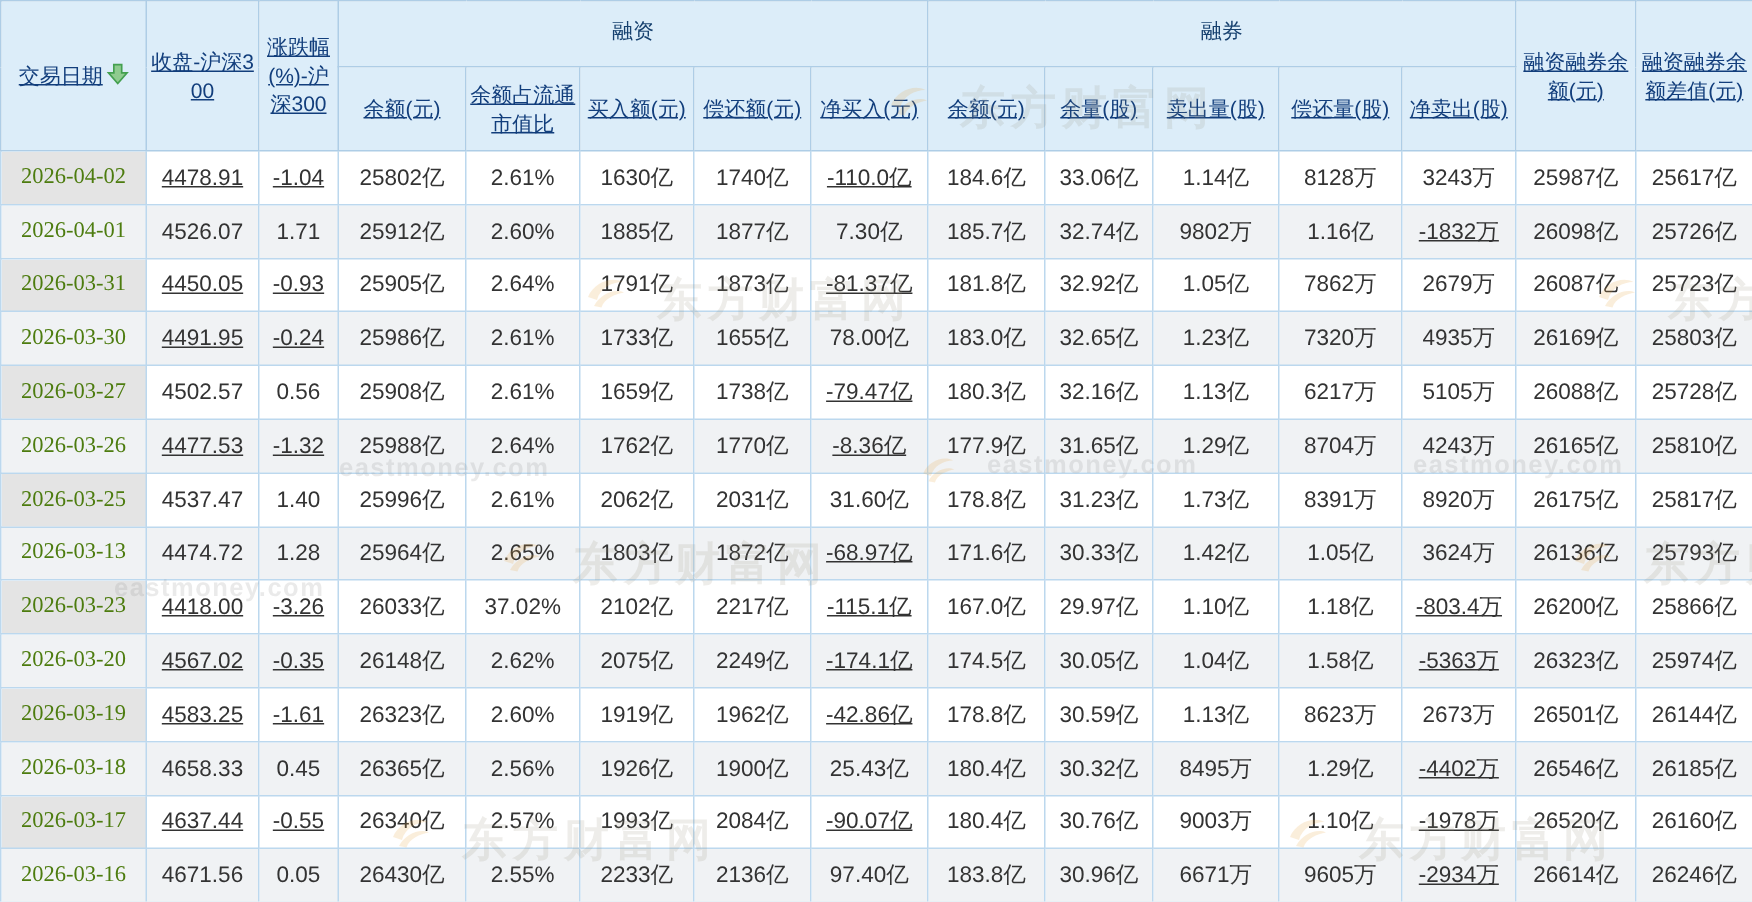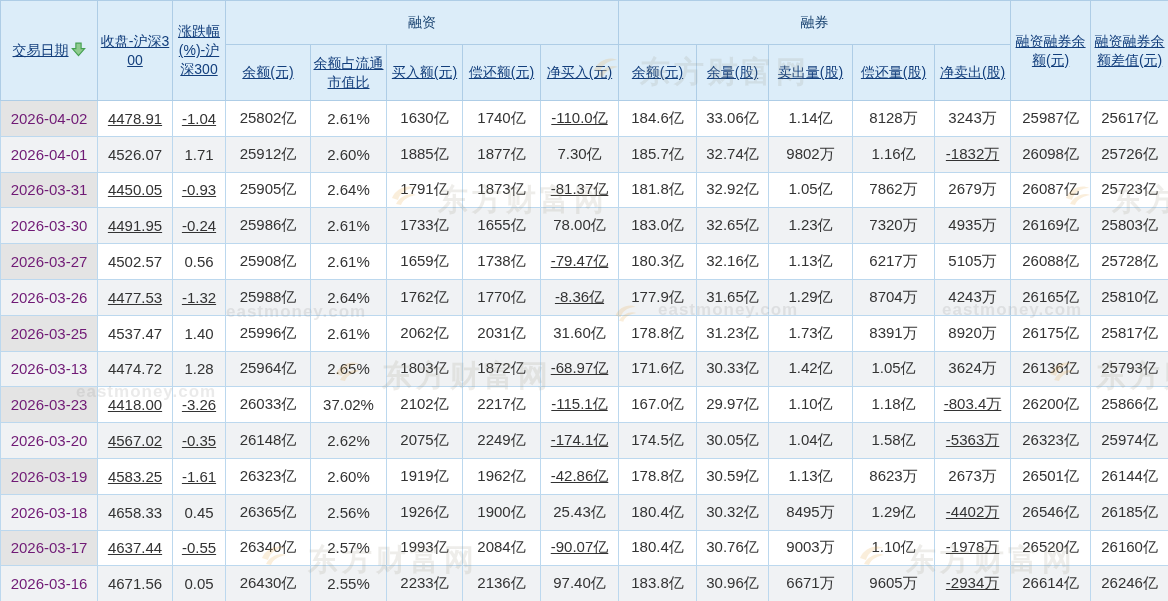--- a/index.html
+++ b/index.html
@@ -22,29 +22,29 @@
   }
   .dtable thead th {
     background: #dcedf9; color: #17416f;
     font-size: 14px; font-weight: 400;
     word-break: break-all; line-height: 1.35;
     border-color: #aecde6;
   }
   .dtable thead tr.h1 { height: 44px; }
   .dtable thead tr.h2 { height: 56px; }
   .hlink { color: #123e7c; text-decoration: underline; cursor: pointer; }
-  .ghead { font-size: 14px; }
+  .ghead { font-size: 14px; font-family: Liberation Mono, monospace; }
 
   .dtable tbody tr { height: 35.8px; }
   .dtable tbody td {
     font-size: 15px; color: #333; background: #ffffff;
     white-space: nowrap;
   }
   .dtable tbody tr.alt td { background: #f0f2f4; }
-  .dtable tbody td.date-cell { background: #e4e4e4; color: #701a75; }
+  .dtable tbody td.date-cell { background: #e4e4e4; color: #4d7c0f; font-family: Liberation Serif, serif; }
   .c-r { color: #ff0000; }
   .c-g { color: #009900; text-decoration: underline; }
 
   .sort-arrow { display: inline-block; vertical-align: -2px; margin-left: 2px; }
 
   
   .wm {
     position: absolute; pointer-events: none; z-index: 5;
     display: flex; align-items: flex-start; gap: 20px;
     white-space: nowrap;

